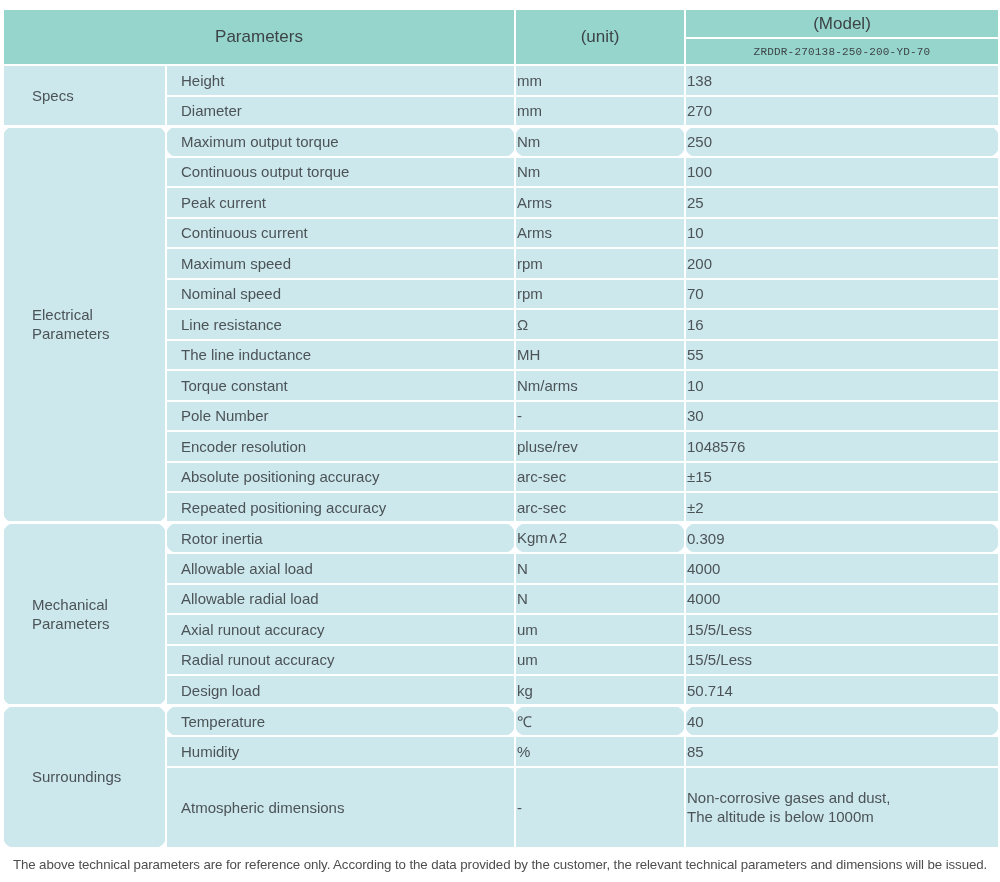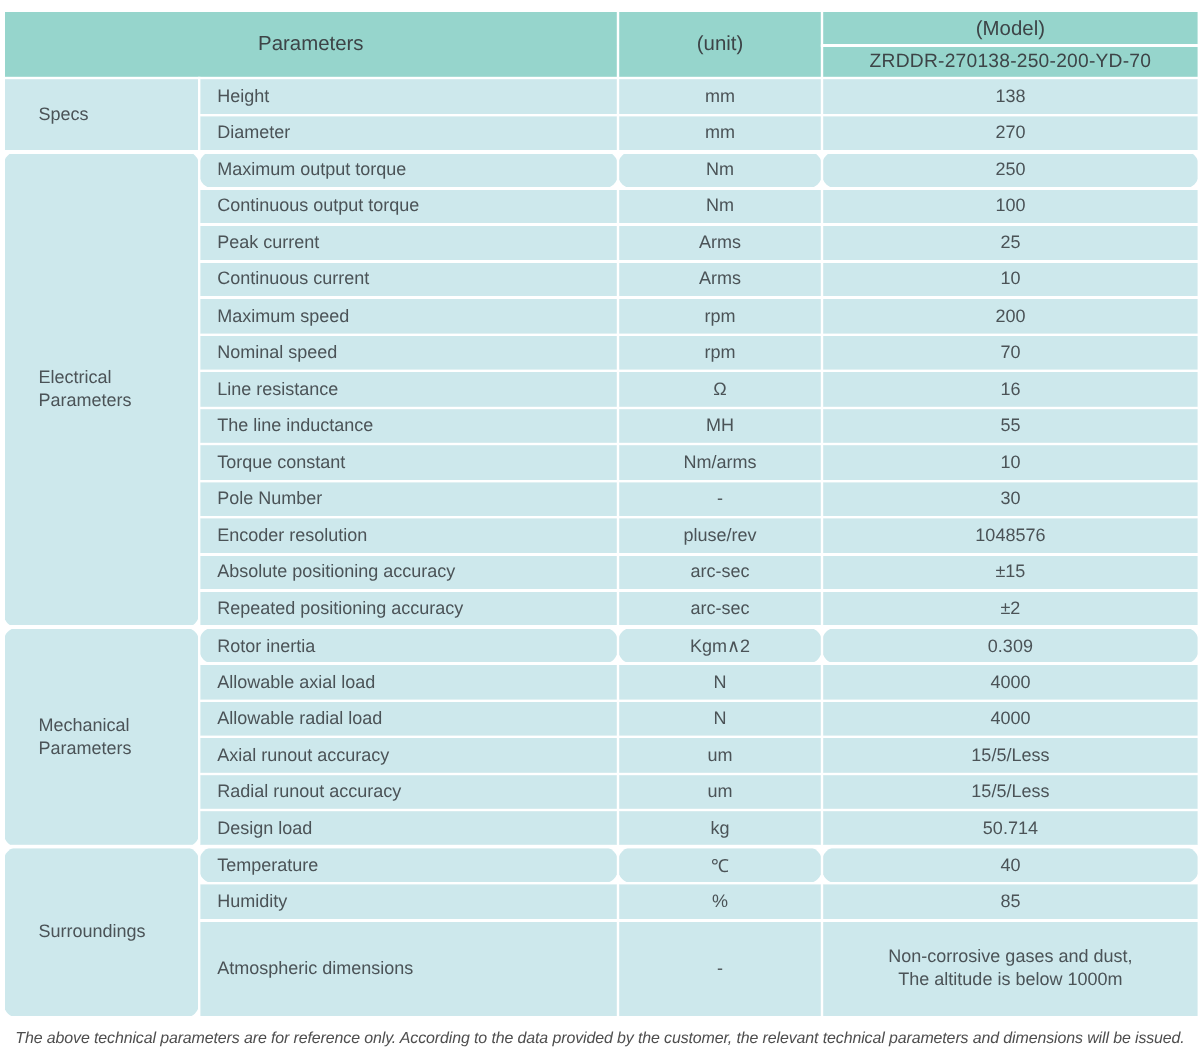--- a/index.html
+++ b/index.html
@@ -26,56 +26,56 @@
   .spec thead th {
     background: #96d5cc;
     color: #3d4447;
     font-weight: 400;
     font-size: 17px;
     text-align: center;
   }
   .spec thead tr.h1 { height: 29px; }
   .spec thead tr.h2 { height: 27px; }
   .spec th.subhead {
-    font-size: 16px;
+    font-size: 11px;
     letter-spacing: 0.2px;
+    font-family: Liberation Mono, monospace;
   }
   
   .spec tbody th, .spec tbody td {
     background: #cde8ec;
     color: #4b5357;
     font-size: 15px;
     font-weight: 400;
   }
   .spec tbody tr { height: 30.5px; }
   .spec tbody tr.tall { height: 81px; }
   .spec tr.g-start th, .spec tr.g-start td { border-top: 3px solid #ffffff; border-radius: 12px; }
   th.group {
     text-align: left;
     padding: 0 28px;
     line-height: 19px;
   }
   td.param {
     text-align: left;
     padding-left: 14px;
   }
-  td.unit, td.value { text-align: center; }
+  td.unit, td.value { }
   td.value {
     white-space: pre-line;
     line-height: 19px;
     font-size: 14.5px;
   }
   .footnote {
     margin-top: 8px;
     width: 1000px;
     text-align: center;
     font-size: 13.3px;
     color: #4e4e4e;
     letter-spacing: -0.1px;
-    font-style: italic;
   }
 </style>
 </head>
 <body>
 
 <div class="wrap">
   <table class="spec">
     <colgroup>
       <col style="width:163px">
       <col style="width:349px">

